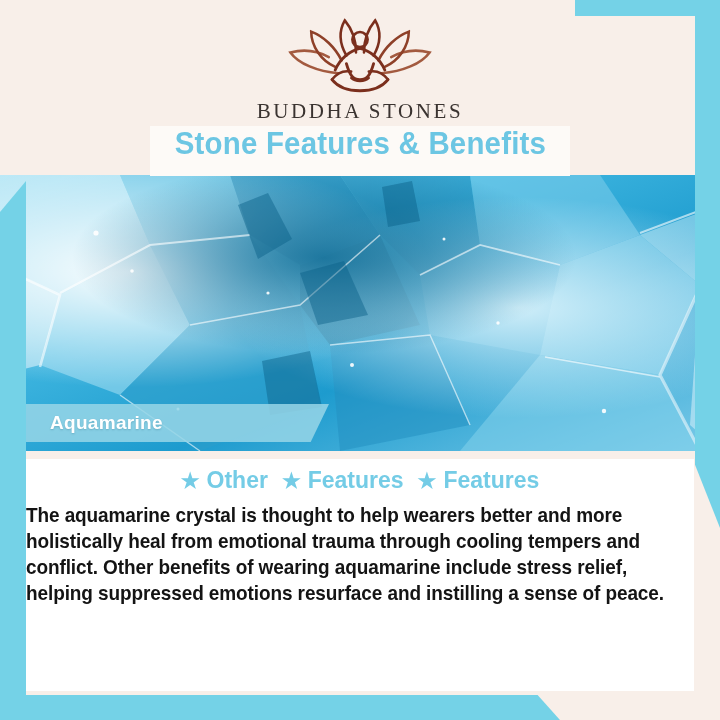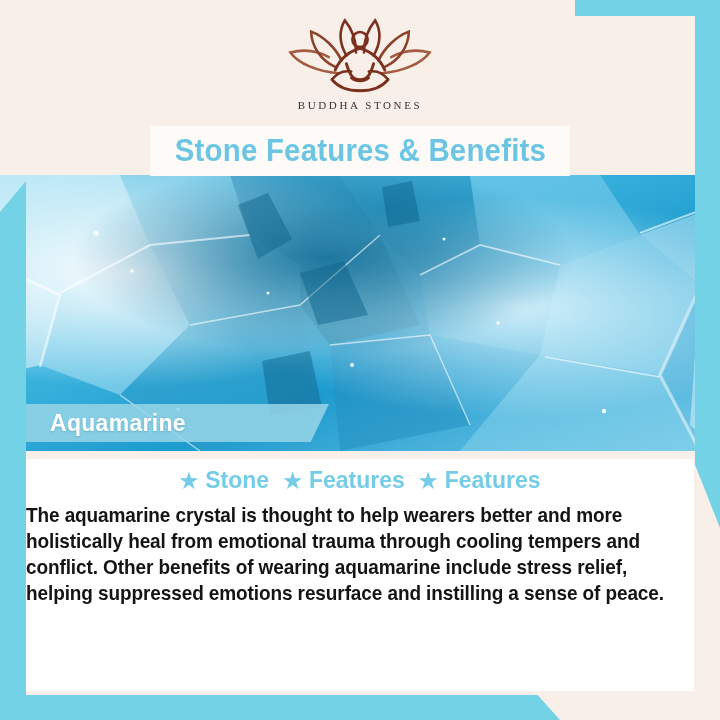--- a/index.html
+++ b/index.html
@@ -32,28 +32,28 @@
 
   
   .logo-wrap{
     position:absolute;left:0;top:14px;width:720px;
     display:flex;flex-direction:column;align-items:center;z-index:3;
   }
   .logo-mark{width:168px;height:80px;display:block;}
   .logo-word{
     margin-top:5px;
     font-family:"Liberation Serif",serif;
-    font-size:11px;letter-spacing:2.6px;color:#3a3330;font-weight:400;
+    font-size:21px;letter-spacing:2.6px;color:#3a3330;font-weight:400;
   }
 
   
   .title-band{
     position:absolute;left:150px;top:126px;width:420px;height:50px;
     background:#fdfaf7;z-index:4;
-    display:flex;align-items:center;justify-content:center;
+    display:flex;align-items:flex-start;justify-content:center;
   }
   .title-text{
     font-family:"Liberation Sans Narrow","Liberation Sans",sans-serif;
     font-weight:bold;font-size:31px;color:#6cc6e3;
     letter-spacing:.2px;white-space:nowrap;
     transform:scaleX(.95);transform-origin:center;
   }
 
   
   .photo{
@@ -62,21 +62,21 @@
   }
   .photo svg{display:block;width:720px;height:276px;}
 
   .stone-label{
     position:absolute;left:24px;top:404px;width:305px;height:38px;
     background:rgba(150,213,231,.86);z-index:4;
     clip-path:polygon(0 0,100% 0,94% 100%,0 100%);
     display:flex;align-items:center;
   }
   .stone-label span{
-    color:#ffffff;font-weight:bold;font-size:23px;
+    color:#ffffff;font-weight:bold;font-size:19px;
     padding-left:26px;letter-spacing:.3px;
     text-shadow:0 1px 2px rgba(20,80,100,.25);
   }
 
   
   .cream-gap{
     position:absolute;left:26px;top:451px;width:668px;height:17px;
     background:#f8efe9;z-index:3;
   }
   .content{
@@ -230,21 +230,21 @@
 <div class="stone-label">
   <span>Aquamarine</span>
 </div>
 
 <div class="cream-gap"></div>
 
 <div class="content">
   <div class="benefits">
     <div class="benefit">
       <span class="star">★</span>
-      <span>Stone</span>
+      <span>Other</span>
     </div>
     <div class="benefit">
       <span class="star">★</span>
       <span>Features</span>
     </div>
     <div class="benefit">
       <span class="star">★</span>
       <span>Features</span>
     </div>
   </div>

